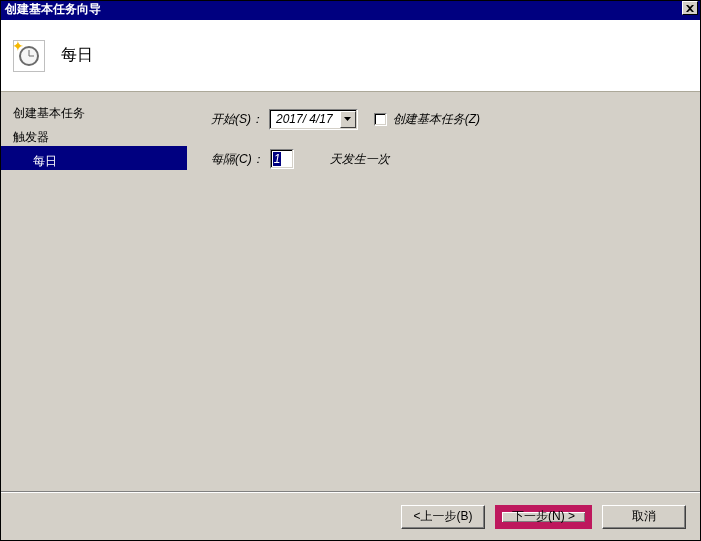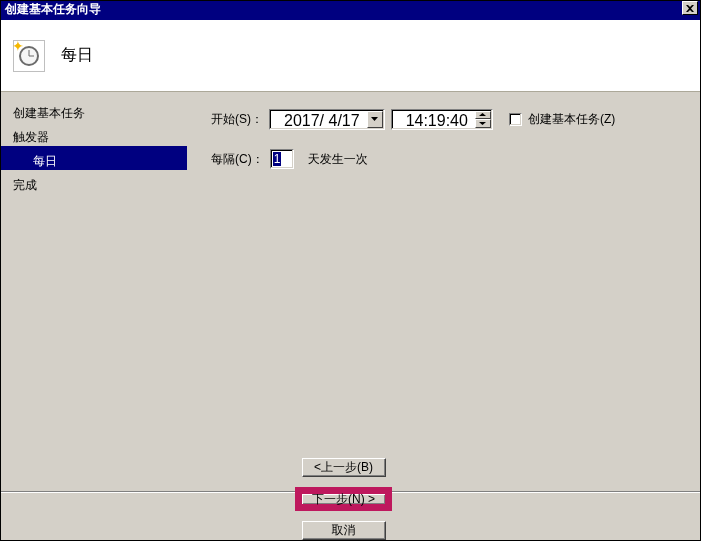--- a/index.html
+++ b/index.html
@@ -135,20 +135,21 @@
   .sidebar-item.indent { padding-left: 32px; }
   .sidebar-item.selected {
     background: #000080;
     color: #ffffff;
   }
 
   .content {
     flex: 1;
     padding: 8px 8px 8px 24px;
     position: relative;
+    font-style: italic;
   }
 
   .row {
     display: flex;
     align-items: center;
     height: 26px;
     gap: 6px;
   }
   .row.first { margin-top: 6px; }
   .row.second { margin-top: 14px; }
@@ -162,22 +163,21 @@
     border-top: 1px solid #808080;
     border-left: 1px solid #808080;
     border-right: 1px solid #ffffff;
     border-bottom: 1px solid #ffffff;
     box-shadow: inset -1px -1px 0 #d4d0c8, inset 1px 1px 0 #000;
   }
   .datepicker .value, .timepicker .value {
     padding: 2px 6px;
     min-width: 68px;
     font-family: Tahoma, sans-serif;
-    font-size: 16px;
-    margin-left: 8px;
+    font-size: 12px;
   }
   .timepicker .value { min-width: 54px; }
   .dropbtn {
     width: 16px;
     background: #d4d0c8;
     border-top: 1px solid #fff;
     border-left: 1px solid #fff;
     border-right: 1px solid #404040;
     border-bottom: 1px solid #404040;
     display: flex;
@@ -240,21 +240,20 @@
 
   .footer {
     height: 48px;
     border-top: 1px solid #ffffff;
     box-shadow: 0 -1px 0 #808080;
     display: flex;
     align-items: center;
     justify-content: flex-end;
     padding-right: 14px;
     gap: 10px;
-    flex-direction: column;
   }
 
   .btn {
     height: 24px;
     min-width: 84px;
     padding: 0 10px;
     background: #d4d0c8;
     border-top: 1px solid #ffffff;
     border-left: 1px solid #ffffff;
     border-right: 1px solid #404040;
@@ -296,66 +295,48 @@
 
     <div class="sidebar">
       <div class="sidebar-item">
         <span>创建基本任务</span>
       </div>
       <div class="sidebar-item">
         <span>触发器</span>
       </div>
       <div class="sidebar-item indent selected">
         <span>每日</span>
-      </div>
-      <div class="sidebar-item">
-        <span>完成</span>
       </div>
     </div>
 
     <div class="content">
 
       <div class="row first">
         <span class="label">开始(S)：</span>
 
         <div class="datepicker">
           <span class="value">2017/ 4/17</span>
           <div class="dropbtn">
             <svg width="7" height="4" viewBox="0 0 7 4">
                 <path d="M0 0 H7 L3.5 4 Z" fill="#000"></path>
               </svg>
           </div>
         </div>
 
-        <div class="timepicker">
-          <span class="value">14:19:40</span>
-          <div class="spinbtns">
-            <div class="spinbtn">
-              <svg width="7" height="3" viewBox="0 0 7 3">
-                  <path d="M3.5 0 L7 3 H0 Z" fill="#000"></path>
-                </svg>
-            </div>
-            <div class="spinbtn">
-              <svg width="7" height="3" viewBox="0 0 7 3">
-                  <path d="M0 0 H7 L3.5 3 Z" fill="#000"></path>
-                </svg>
-            </div>
-          </div>
-        </div>
 
         <div class="checkbox"></div>
         <span class="label">创建基本任务(Z)</span>
       </div>
 
       <div class="row second">
         <span class="label">每隔(C)：</span>
         <div class="numinput">
           <span class="sel">1</span>
         </div>
-        <span class="label" style="margin-left:8px;">天发生一次</span>
+        <span class="label" style="margin-left:30px;">天发生一次</span>
       </div>
 
     </div>
   </div>
 
   <div class="footer">
     <div class="btn">
       <span>&lt;上一步(B)</span>
     </div>
     <div class="btn default">

